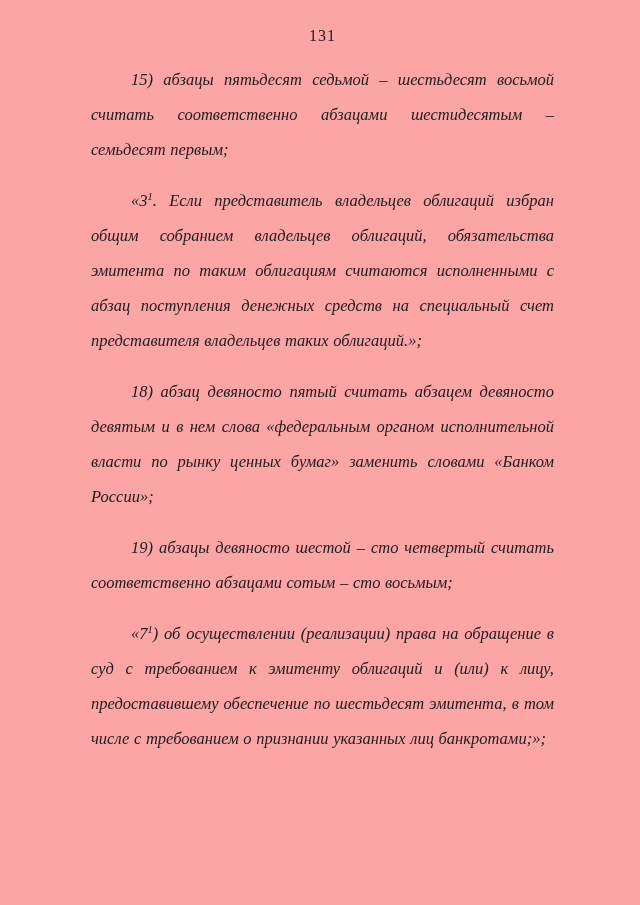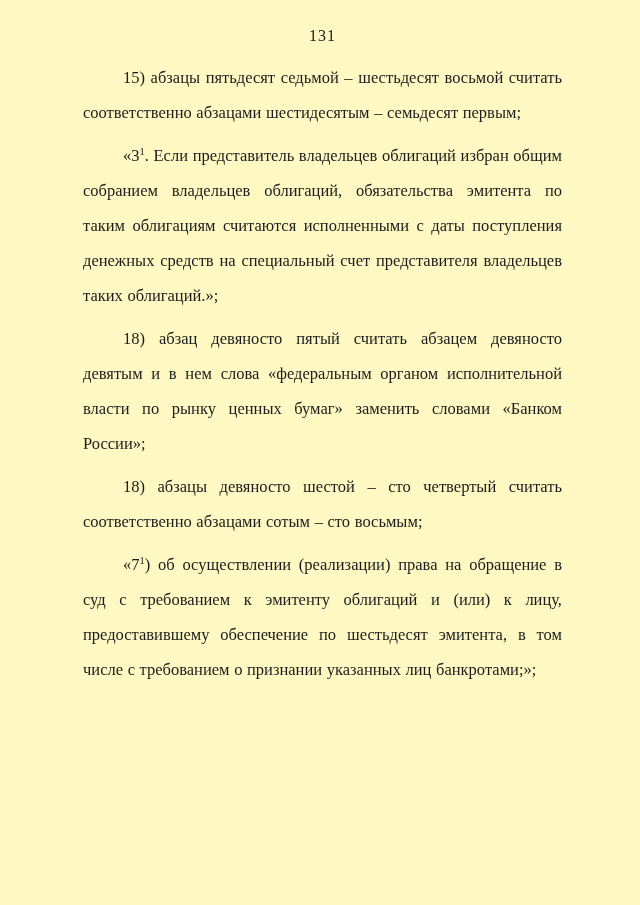--- a/index.html
+++ b/index.html
@@ -13,51 +13,52 @@
     overflow: hidden;
     font-family: "Liberation Serif", "DejaVu Serif", serif;
     color: #1c1c1c;
     -webkit-font-smoothing: antialiased;
   }
   .page {
     box-sizing: border-box;
     width: 640px;
     height: 905px;
     padding: 26px 70px 0 75px;
-    background: #fef9c3;
+    background: #fca5a5;
   }
   .page-number {
     text-align: center;
     font-size: 16px;
     line-height: 20px;
     margin-bottom: 14px;
     letter-spacing: 1px;
   }
   .body-text {
     width: 495px;
   }
   .para {
-    margin: 8px;
+    margin: 16px;
     font-size: 16.5px;
     line-height: 35px;
     text-align: justify;
     text-indent: 40px;
     word-spacing: 0.5px;
+    font-style: italic;
   }
   .para sup {
     font-size: 10.5px;
     line-height: 0;
     vertical-align: super;
   }
 </style>
 </head>
 <body>
 
 <div class="page">
   <div class="page-number">131</div>
   <div class="body-text">
       <p class="para"><span>15) абзацы пятьдесят седьмой – шестьдесят восьмой считать соответственно абзацами шестидесятым – семьдесят первым;</span></p>
-      <p class="para"><span>«3</span><sup>1</sup><span>. Если представитель владельцев облигаций избран общим собранием владельцев облигаций, обязательства эмитента по таким облигациям считаются исполненными с даты поступления денежных средств на специальный счет представителя владельцев таких облигаций.»;</span></p>
+      <p class="para"><span>«3</span><sup>1</sup><span>. Если представитель владельцев облигаций избран общим собранием владельцев облигаций, обязательства эмитента по таким облигациям считаются исполненными с абзац поступления денежных средств на специальный счет представителя владельцев таких облигаций.»;</span></p>
       <p class="para"><span>18) абзац девяносто пятый считать абзацем девяносто девятым и в нем слова «федеральным органом исполнительной власти по рынку ценных бумаг» заменить словами «Банком России»;</span></p>
-      <p class="para"><span>18) абзацы девяносто шестой – сто четвертый считать соответственно абзацами сотым – сто восьмым;</span></p>
+      <p class="para"><span>19) абзацы девяносто шестой – сто четвертый считать соответственно абзацами сотым – сто восьмым;</span></p>
       <p class="para"><span>«7</span><sup>1</sup><span>) об осуществлении (реализации) права на обращение в суд с требованием к эмитенту облигаций и (или) к лицу, предоставившему обеспечение по шестьдесят эмитента, в том числе с требованием о признании указанных лиц банкротами;»;</span></p>
     </div>
 </div>
 
 </body></html>

